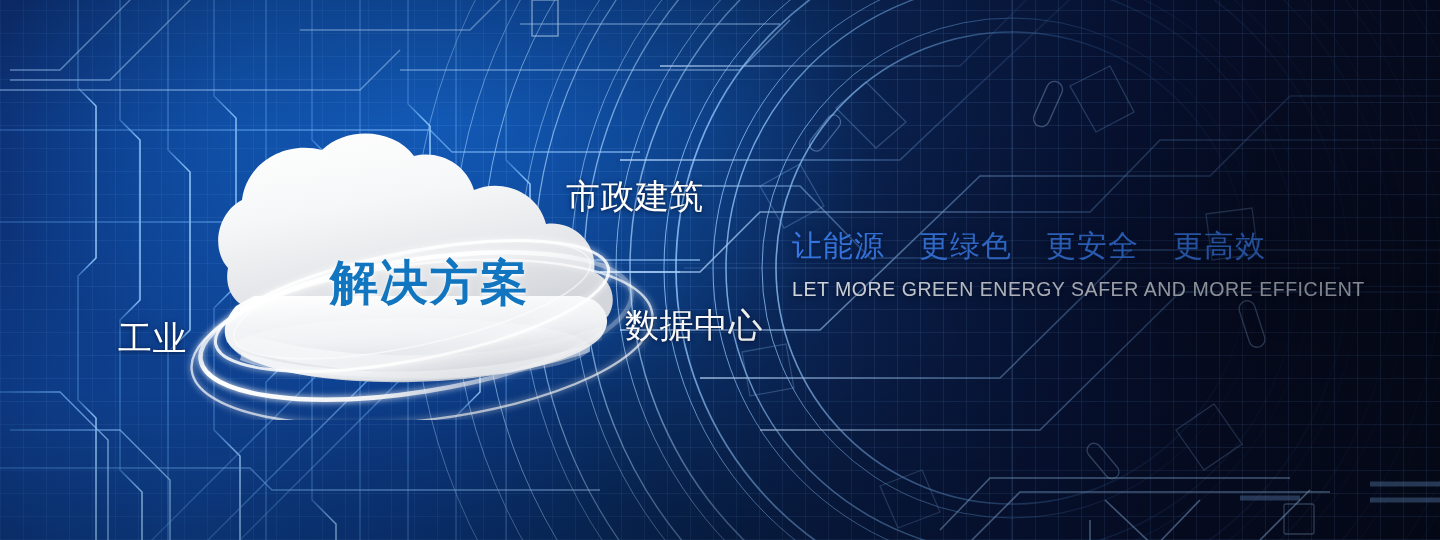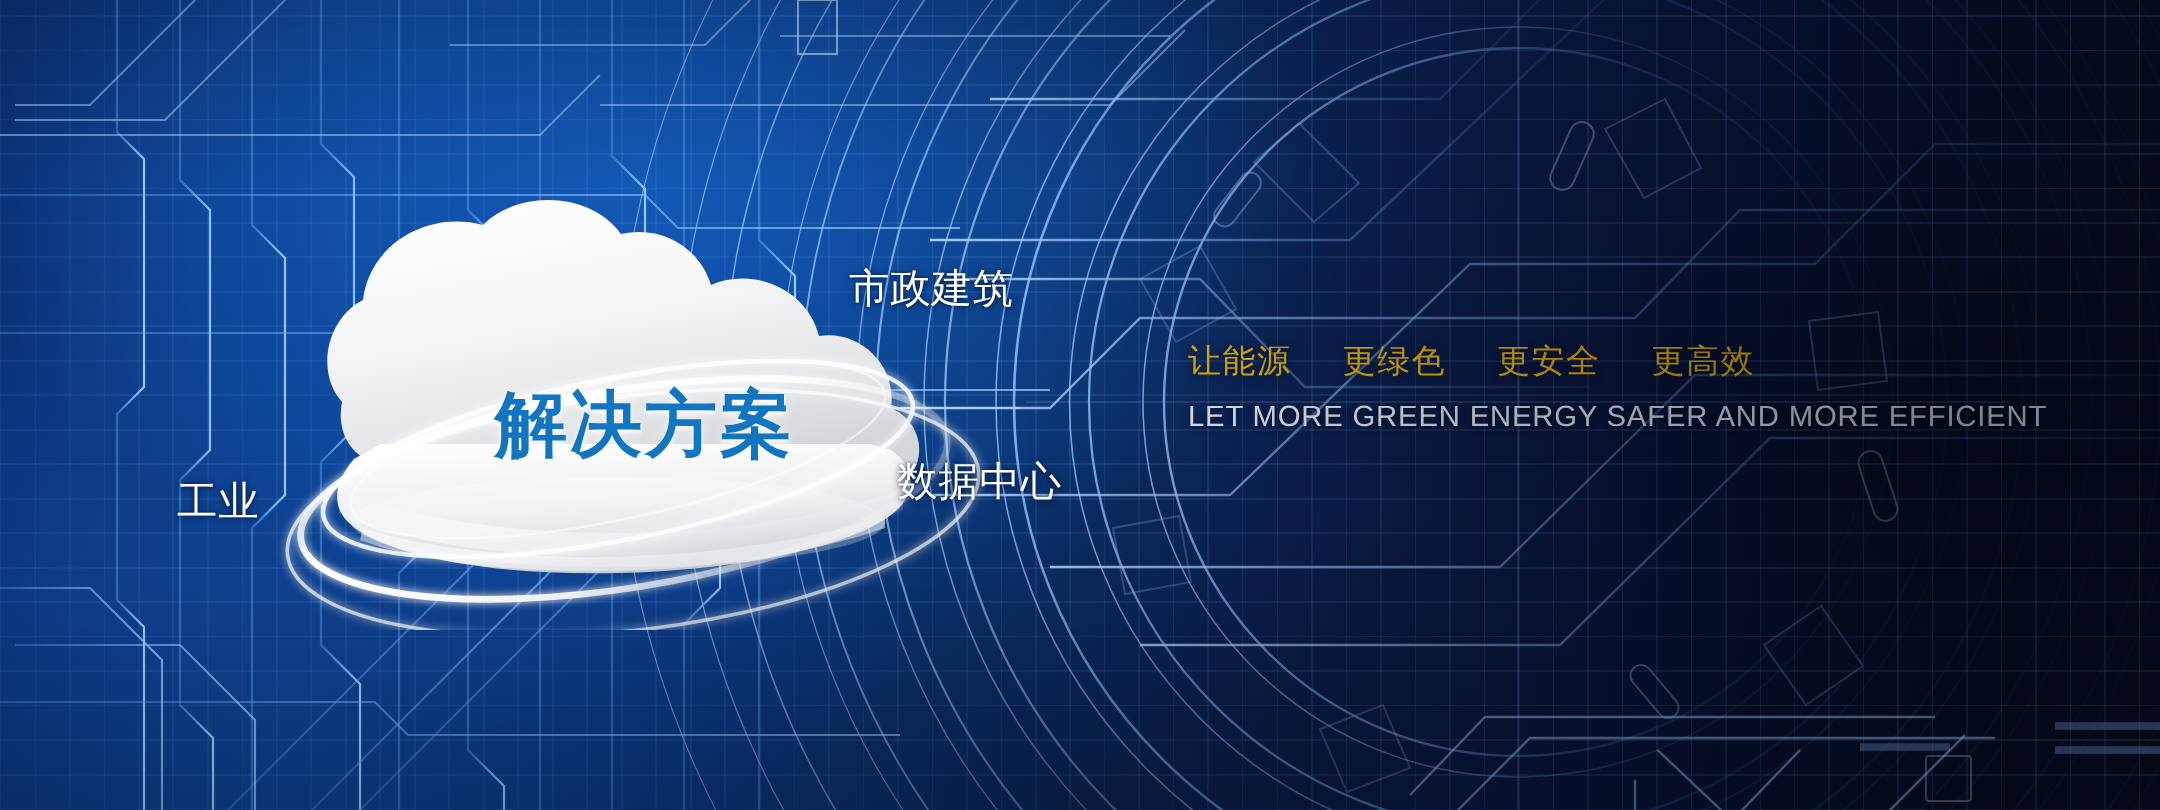--- a/index.html
+++ b/index.html
@@ -33,38 +33,38 @@
             mask-image:linear-gradient(95deg, rgba(0,0,0,.55) 0%, rgba(0,0,0,.75) 35%, rgba(0,0,0,1) 70%, rgba(0,0,0,1) 100%);
     opacity:.85;
   }
   svg.layer{display:block;}
 
   
   .cloud-wrap{position:absolute;left:150px;top:120px;width:560px;height:300px;}
 
   
   .label{
-    position:absolute;color:#fff;font-size:27px;font-weight:400;
+    position:absolute;color:#fff;font-size:34px;font-weight:400;
     letter-spacing:.5px;white-space:nowrap;
     text-shadow:0 1px 5px rgba(0,20,60,.75), 0 0 2px rgba(0,0,0,.4);
   }
   #lbl-grid{left:78px;top:225px;}
   #lbl-industry{left:118px;top:316px;}
   #lbl-municipal{left:566px;top:174px;}
-  #lbl-datacenter{left:598px;top:303px;}
+  #lbl-datacenter{left:625px;top:303px;}
 
   .solution{
     position:absolute;left:330px;top:251px;
     font-size:48px;font-weight:700;color:#1275c0;letter-spacing:2px;
     text-shadow:0 2px 3px rgba(255,255,255,.9), 0 0 10px rgba(255,255,255,.55);
   }
 
   .slogan-box{position:absolute;left:792px;top:226px;width:540px;}
   .slogan-cn{
-    font-size:22px;color:#eab308;letter-spacing:1px;white-space:nowrap;
+    font-size:30px;color:#3b82f6;letter-spacing:1px;white-space:nowrap;
     text-shadow:0 1px 6px rgba(0,16,48,.8);
   }
   .slogan-cn span{margin-right:34px;}
   .slogan-cn span:last-child{margin-right:0;}
   .slogan-en{
     margin-top:11px;font-size:19.5px;color:#e9edf4;letter-spacing:.55px;
     white-space:nowrap;text-shadow:0 1px 5px rgba(0,14,42,.8);
   }
 </style>
 </head>

